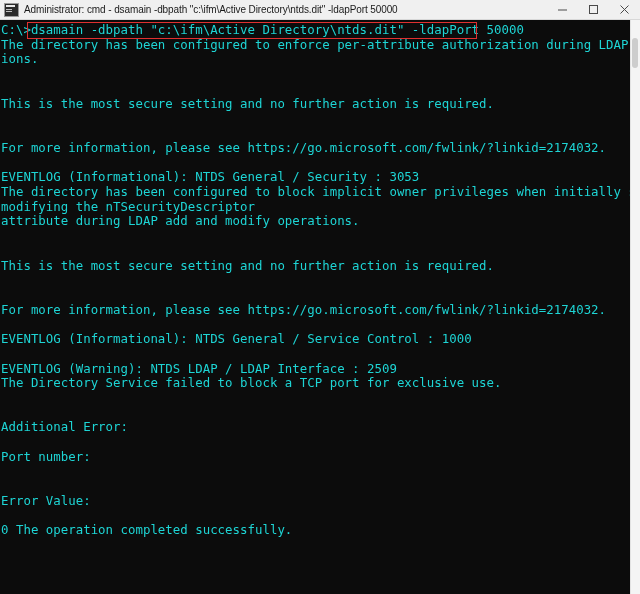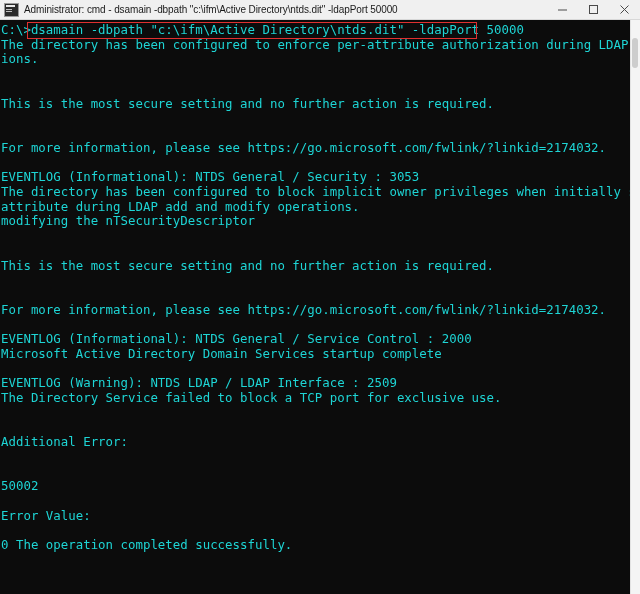--- a/index.html
+++ b/index.html
@@ -189,40 +189,39 @@
           <div class="line c-cyan">ions.</div>
           <div class="line c-blank"></div>
           <div class="line c-blank"></div>
           <div class="line c-cyan">This is the most secure setting and no further action is required.</div>
           <div class="line c-blank"></div>
           <div class="line c-blank"></div>
           <div class="line c-cyan">For more information, please see https://go.microsoft.com/fwlink/?linkid=2174032.</div>
           <div class="line c-blank"></div>
           <div class="line c-cyan">EVENTLOG (Informational): NTDS General / Security : 3053</div>
           <div class="line c-cyan">The directory has been configured to block implicit owner privileges when initially setting or</div>
+          <div class="line c-cyan">modifying the nTSecurityDescriptor</div>
           <div class="line c-cyan">attribute during LDAP add and modify operations.</div>
-          <div class="line c-cyan">modifying the nTSecurityDescriptor</div>
           <div class="line c-blank"></div>
           <div class="line c-blank"></div>
           <div class="line c-cyan">This is the most secure setting and no further action is required.</div>
           <div class="line c-blank"></div>
           <div class="line c-blank"></div>
           <div class="line c-cyan">For more information, please see https://go.microsoft.com/fwlink/?linkid=2174032.</div>
           <div class="line c-blank"></div>
-          <div class="line c-cyan">EVENTLOG (Informational): NTDS General / Service Control : 2000</div>
-          <div class="line c-cyan">Microsoft Active Directory Domain Services startup complete</div>
+          <div class="line c-cyan">EVENTLOG (Informational): NTDS General / Service Control : 1000</div>
           <div class="line c-blank"></div>
           <div class="line c-cyan">EVENTLOG (Warning): NTDS LDAP / LDAP Interface : 2509</div>
           <div class="line c-cyan">The Directory Service failed to block a TCP port for exclusive use.</div>
           <div class="line c-blank"></div>
           <div class="line c-blank"></div>
           <div class="line c-cyan">Additional Error:</div>
           <div class="line c-blank"></div>
-          <div class="line c-blank"></div>
-          <div class="line c-cyan">50002</div>
+          <div class="line c-cyan">Port number:</div>
+          <div class="line c-blank"></div>
           <div class="line c-blank"></div>
           <div class="line c-cyan">Error Value:</div>
           <div class="line c-blank"></div>
           <div class="line c-cyan">0 The operation completed successfully.</div>
           <div class="line c-blank"></div>
         </div>
       <div class="highlight-box"></div>
     </div>
 
     <div class="scrollbar">

